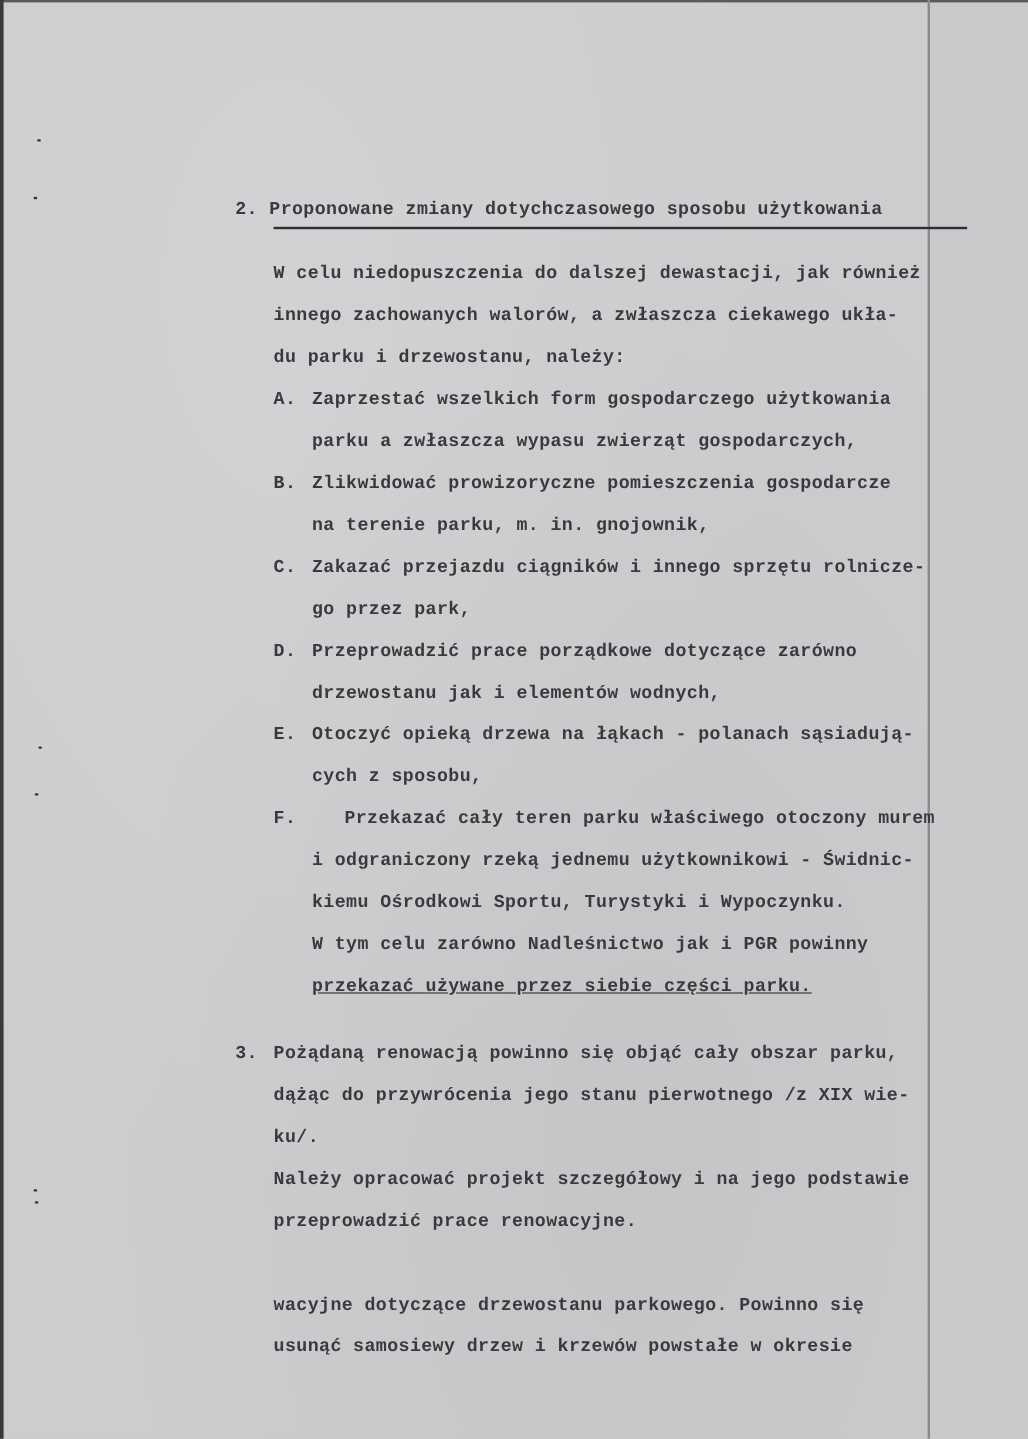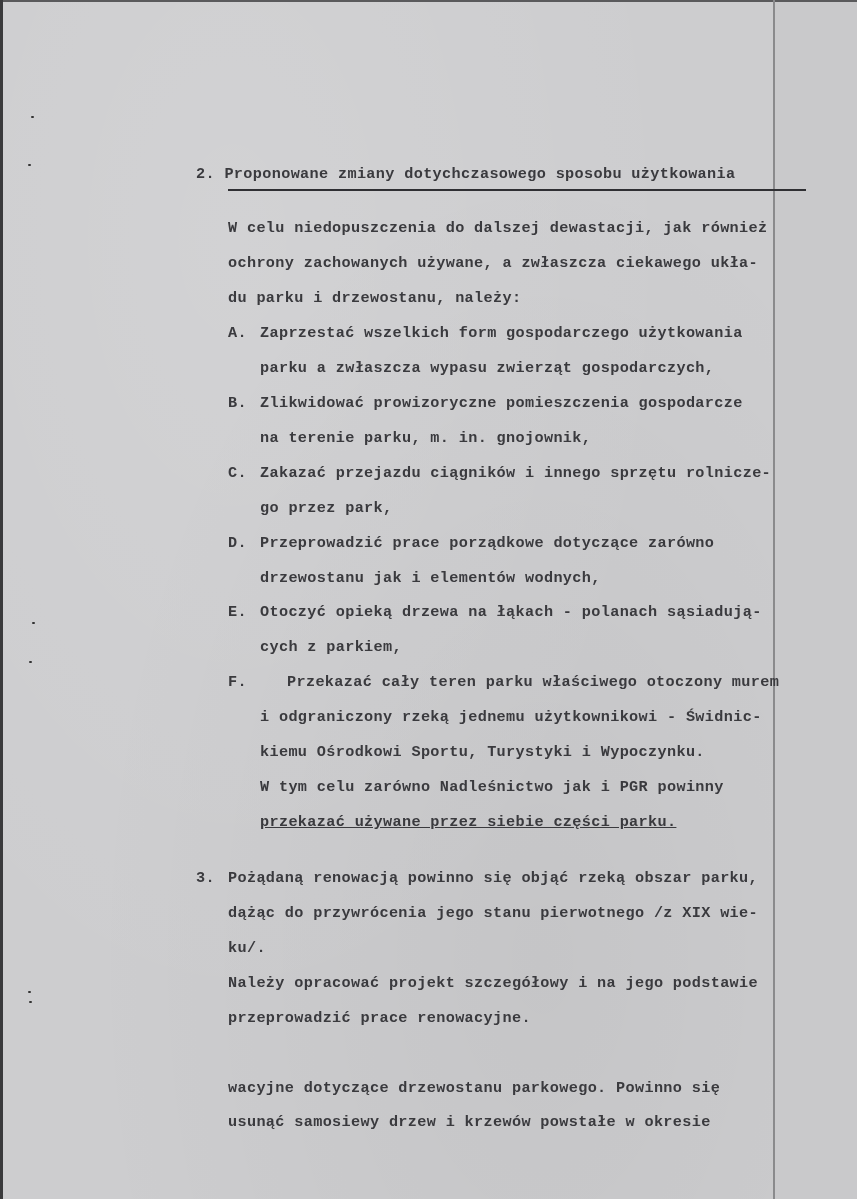--- a/index.html
+++ b/index.html
@@ -86,51 +86,51 @@
   <div class="speck" style="left:28px;top:164px;"></div>
   <div class="speck" style="left:32px;top:622px;"></div>
   <div class="speck" style="left:29px;top:661px;"></div>
   <div class="speck" style="left:28px;top:991px;"></div>
   <div class="speck" style="left:29px;top:1001px;"></div>
 
   <div class="line" style="left:196px;top:165px;">2. Proponowane zmiany dotychczasowego sposobu użytkowania</div>
   <div class="heading-rule"></div>
 
   <div class="line" style="left:228px;top:219px;">W celu niedopuszczenia do dalszej dewastacji, jak również</div>
-  <div class="line" style="left:228px;top:254px;">ochrony zachowanych używane, a zwłaszcza ciekawego ukła-</div>
+  <div class="line" style="left:228px;top:254px;">innego zachowanych walorów, a zwłaszcza ciekawego ukła-</div>
   <div class="line" style="left:228px;top:289px;">du parku i drzewostanu, należy:</div>
 
   <div class="line" style="left:228px;top:324px;">A.</div>
   <div class="line" style="left:260px;top:324px;">Zaprzestać wszelkich form gospodarczego użytkowania</div>
   <div class="line" style="left:260px;top:359px;text-align:center;">parku a zwłaszcza wypasu zwierząt gospodarczych,</div>
 
   <div class="line" style="left:228px;top:394px;">B.</div>
   <div class="line" style="left:260px;top:394px;">Zlikwidować prowizoryczne pomieszczenia gospodarcze</div>
   <div class="line" style="left:260px;top:429px;">na terenie parku, m. in. gnojownik,</div>
 
   <div class="line" style="left:228px;top:464px;">C.</div>
   <div class="line" style="left:260px;top:464px;">Zakazać przejazdu ciągników i innego sprzętu rolnicze-</div>
   <div class="line" style="left:260px;top:499px;">go przez park,</div>
 
   <div class="line" style="left:228px;top:534px;">D.</div>
   <div class="line" style="left:260px;top:534px;">Przeprowadzić prace porządkowe dotyczące zarówno</div>
   <div class="line" style="left:260px;top:569px;">drzewostanu jak i elementów wodnych,</div>
 
   <div class="line" style="left:228px;top:603px;">E.</div>
   <div class="line" style="left:260px;top:603px;">Otoczyć opieką drzewa na łąkach - polanach sąsiadują-</div>
-  <div class="line" style="left:260px;top:638px;">cych z parkiem,</div>
+  <div class="line" style="left:260px;top:638px;">cych z sposobu,</div>
 
   <div class="line" style="left:228px;top:673px;">F.</div>
   <div class="line" style="left:260px;top:673px;margin-left:27px;">Przekazać cały teren parku właściwego otoczony murem</div>
   <div class="line" style="left:260px;top:708px;">i odgraniczony rzeką jednemu użytkownikowi - Świdnic-</div>
   <div class="line" style="left:260px;top:743px;">kiemu Ośrodkowi Sportu, Turystyki i Wypoczynku.</div>
   <div class="line" style="left:260px;top:778px;">W tym celu zarówno Nadleśnictwo jak i PGR powinny</div>
   <div class="line" style="left:260px;top:813px;text-decoration:underline;">przekazać używane przez siebie części parku.</div>
 
   <div class="line" style="left:196px;top:869px;">3.</div>
-  <div class="line" style="left:228px;top:869px;">Pożądaną renowacją powinno się objąć rzeką obszar parku,</div>
+  <div class="line" style="left:228px;top:869px;">Pożądaną renowacją powinno się objąć cały obszar parku,</div>
   <div class="line" style="left:228px;top:904px;">dążąc do przywrócenia jego stanu pierwotnego /z XIX wie-</div>
   <div class="line" style="left:228px;top:939px;">ku/.</div>
   <div class="line" style="left:228px;top:974px;">Należy opracować projekt szczegółowy i na jego podstawie</div>
   <div class="line" style="left:228px;top:1009px;">przeprowadzić prace renowacyjne.</div>
   <div class="line" style="left:228px;top:1079px;">wacyjne dotyczące drzewostanu parkowego. Powinno się</div>
   <div class="line" style="left:228px;top:1113px;">usunąć samosiewy drzew i krzewów powstałe w okresie</div>
 </div>
 
 </body></html>

